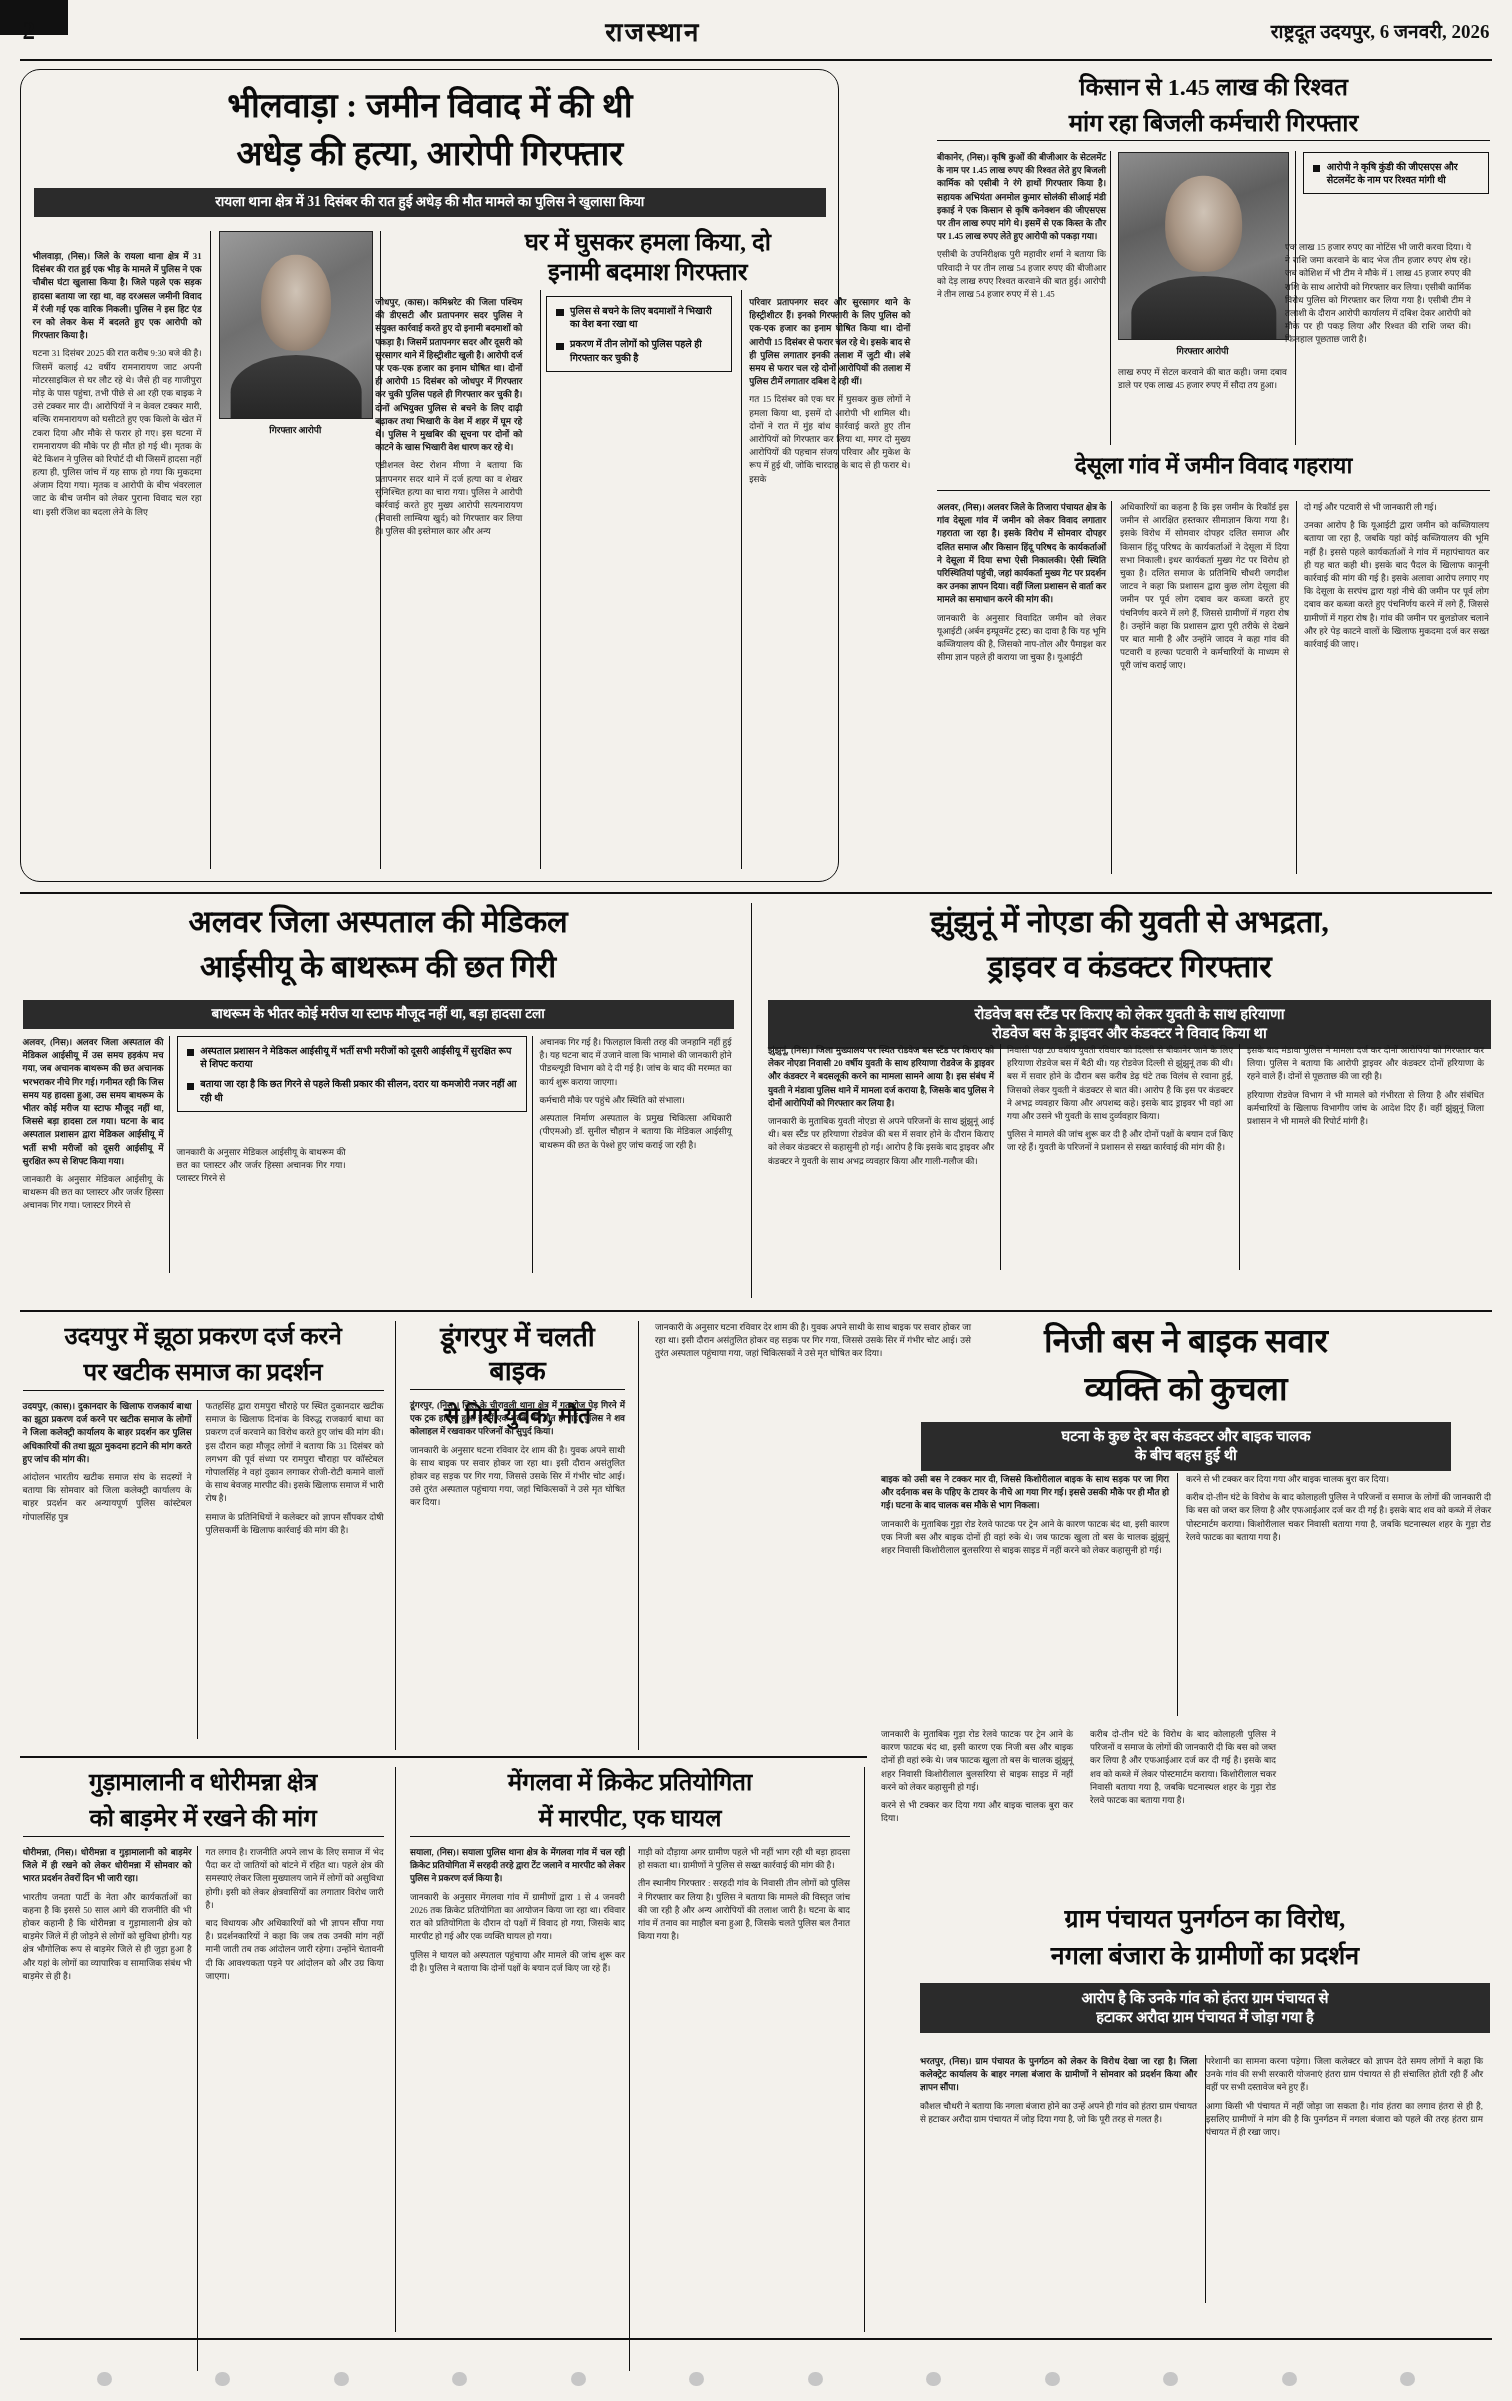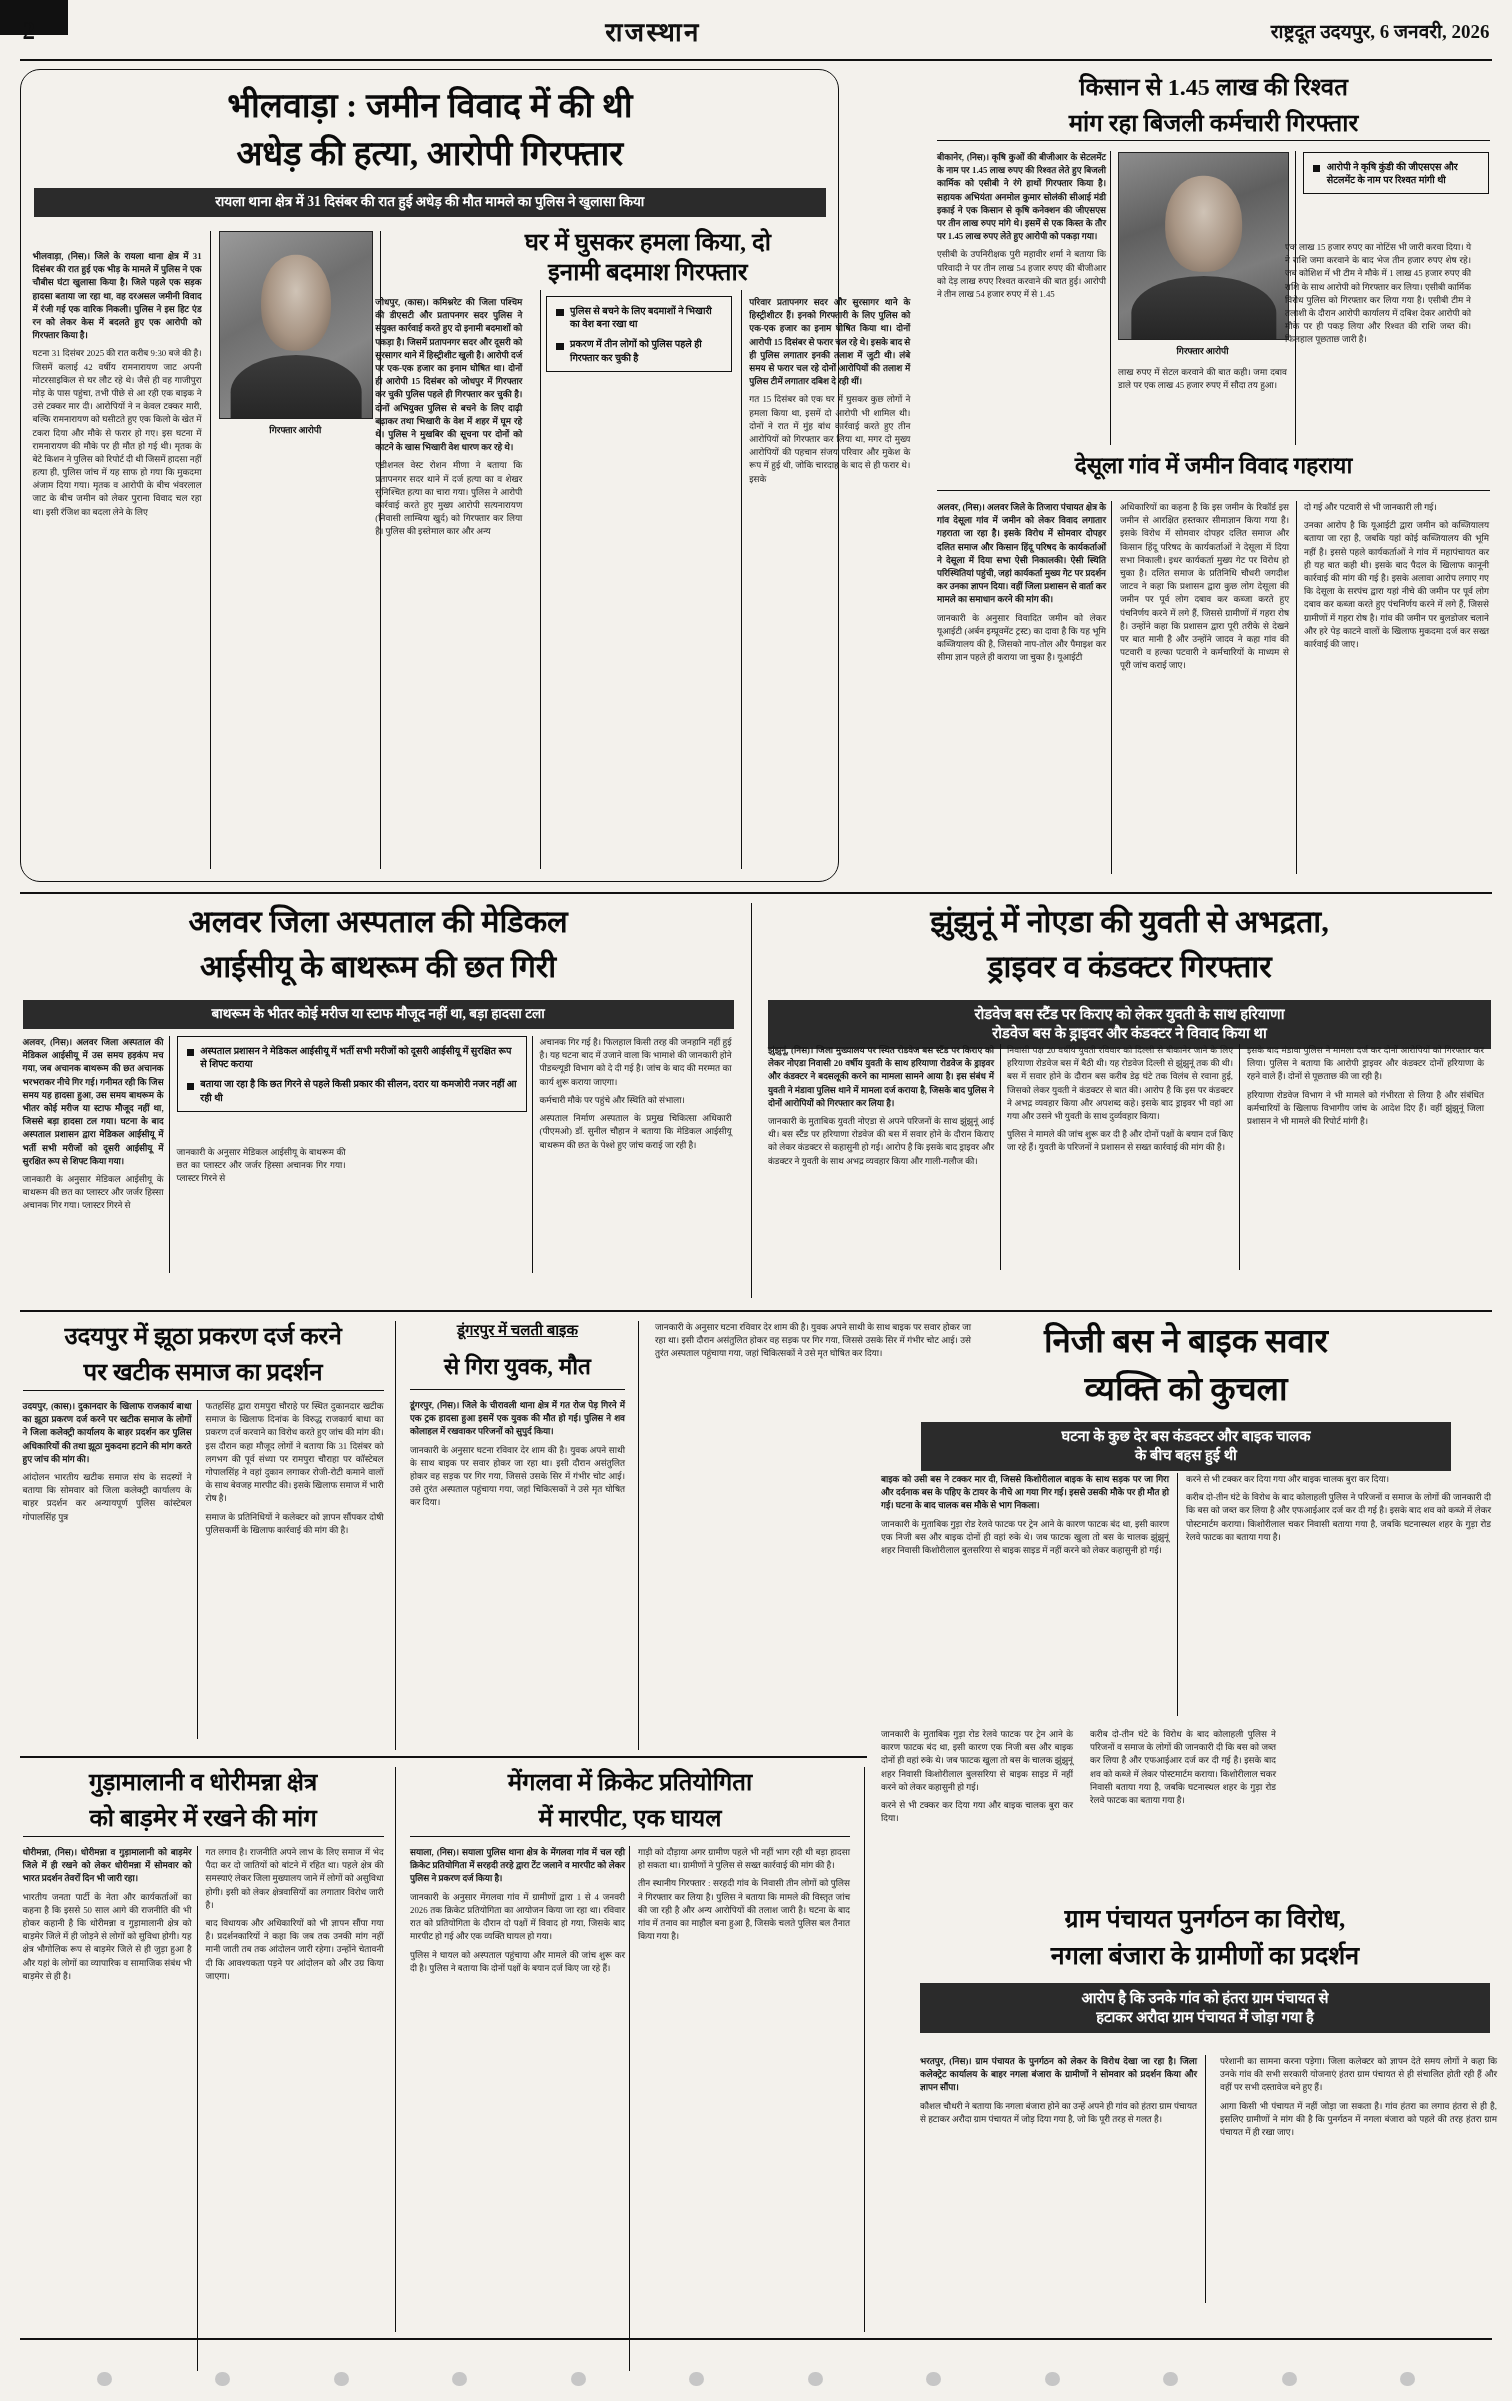--- a/index.html
+++ b/index.html
@@ -264,21 +264,21 @@
     <div style="position:absolute;left:183px;top:79px;width:178px;" class="body-col">
       <p>फतहसिंह द्वारा रामपुरा चौराहे पर स्थित दुकानदार खटीक समाज के खिलाफ दिनांक के विरुद्ध राजकार्य बाधा का प्रकरण दर्ज करवाने का विरोध करते हुए जांच की मांग की। इस दौरान कहा मौजूद लोगों ने बताया कि 31 दिसंबर को लगभग की पूर्व संध्या पर रामपुरा चौराहा पर कॉस्टेबल गोपालसिंह ने वहां दुकान लगाकर रोजी-रोटी कमाने वालों के साथ बेवजह मारपीट की। इसके खिलाफ समाज में भारी रोष है।</p>
       <p>समाज के प्रतिनिधियों ने कलेक्टर को ज्ञापन सौंपकर दोषी पुलिसकर्मी के खिलाफ कार्रवाई की मांग की है।</p>
     </div>
     <div class="colrule" style="left:174px;top:79px;height:339px;"></div>
   </div>
 
   <div class="colrule" style="left:395px;top:1321px;height:429px;"></div>
 
   <div style="position:absolute;left:410px;top:1321px;width:215px;">
-    <div class="hl" style="font-size:15px;text-decoration:underline;">डूंगरपुर में चलती बाइक</div>
+    <div class="hl" style="font-size:27px;">डूंगरपुर में चलती बाइक</div>
     <div class="hl" style="font-size:22.6px;margin-top:13px;">से गिरा युवक, मौत</div>
     <div class="hrule" style="left:0;top:68px;width:215px;"></div>
     <div style="position:absolute;left:0;top:78px;width:215px;" class="body-col">
       <p class="lead">डूंगरपुर, (निस)। जिले के चीरावली थाना क्षेत्र में गत रोज पेड़ गिरने में एक ट्रक हादसा हुआ इसमें एक युवक की मौत हो गई। पुलिस ने शव कोलाहल में रखवाकर परिजनों को सुपुर्द किया।</p>
       <p>जानकारी के अनुसार घटना रविवार देर शाम की है। युवक अपने साथी के साथ बाइक पर सवार होकर जा रहा था। इसी दौरान असंतुलित होकर वह सड़क पर गिर गया, जिससे उसके सिर में गंभीर चोट आई। उसे तुरंत अस्पताल पहुंचाया गया, जहां चिकित्सकों ने उसे मृत घोषित कर दिया।</p>
     </div>
   </div>
 
   <div class="colrule" style="left:638px;top:1321px;height:429px;"></div>
 
@@ -356,21 +356,21 @@
     <div class="hl" style="font-size:25px;">ग्राम पंचायत पुनर्गठन का विरोध,</div>
     <div class="hl" style="font-size:25px;margin-top:5.6px;">नगला बंजारा के ग्रामीणों का प्रदर्शन</div>
     <div class="kicker" style="margin-top:12.4px;font-size:14.7px;">
       <span>आरोप है कि उनके गांव को हंतरा ग्राम पंचायत से</span><br>
       <span>हटाकर अरौदा ग्राम पंचायत में जोड़ा गया है</span>
     </div>
     <div style="position:absolute;left:0;top:152px;width:277px;" class="body-col">
       <p class="lead">भरतपुर, (निस)। ग्राम पंचायत के पुनर्गठन को लेकर के विरोध देखा जा रहा है। जिला कलेक्ट्रेट कार्यालय के बाहर नगला बंजारा के ग्रामीणों ने सोमवार को प्रदर्शन किया और ज्ञापन सौंपा।</p>
       <p>कौशल चौधरी ने बताया कि नगला बंजारा होने का उन्हें अपने ही गांव को हंतरा ग्राम पंचायत से हटाकर अरौदा ग्राम पंचायत में जोड़ दिया गया है, जो कि पूरी तरह से गलत है।</p>
     </div>
-    <div style="position:absolute;left:300px;top:152px;width:277px;" class="body-col">
+    <div style="position:absolute;left:286px;top:152px;width:277px;" class="body-col">
       <p>परेशानी का सामना करना पड़ेगा। जिला कलेक्टर को ज्ञापन देते समय लोगों ने कहा कि उनके गांव की सभी सरकारी योजनाएं हंतरा ग्राम पंचायत से ही संचालित होती रही हैं और वहीं पर सभी दस्तावेज बने हुए हैं।</p>
       <p>आगा किसी भी पंचायत में नहीं जोड़ा जा सकता है। गांव हंतरा का लगाव हंतरा से ही है, इसलिए ग्रामीणों ने मांग की है कि पुनर्गठन में नगला बंजारा को पहले की तरह हंतरा ग्राम पंचायत में ही रखा जाए।</p>
     </div>
     <div class="colrule" style="left:285px;top:152px;height:248px;"></div>
   </div>
 
   <div class="rule" style="top:2338px;"></div>
 
   <div class="dots">
     <span></span>

